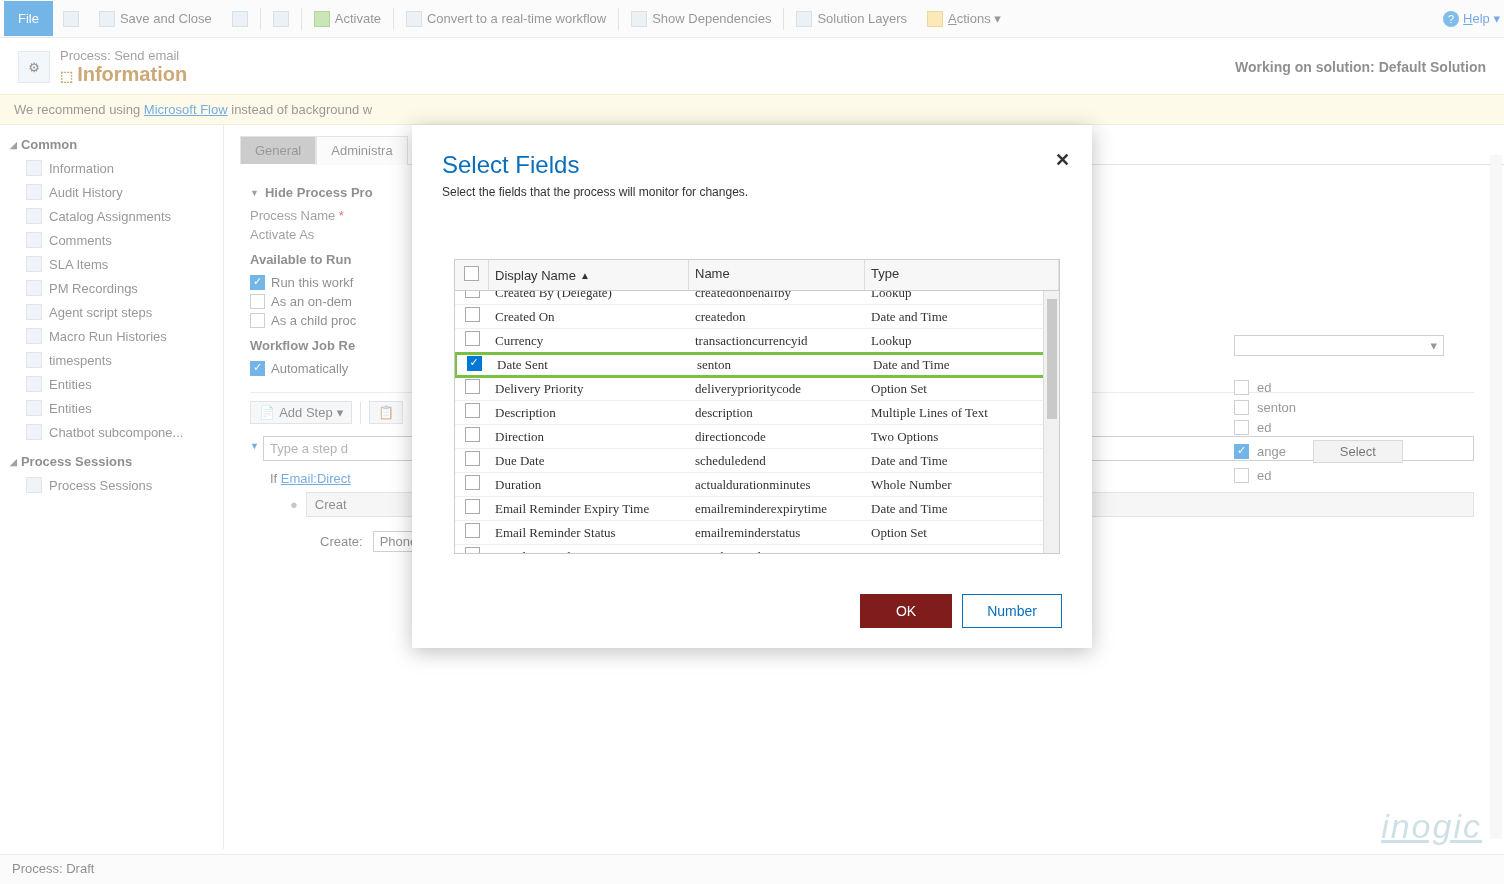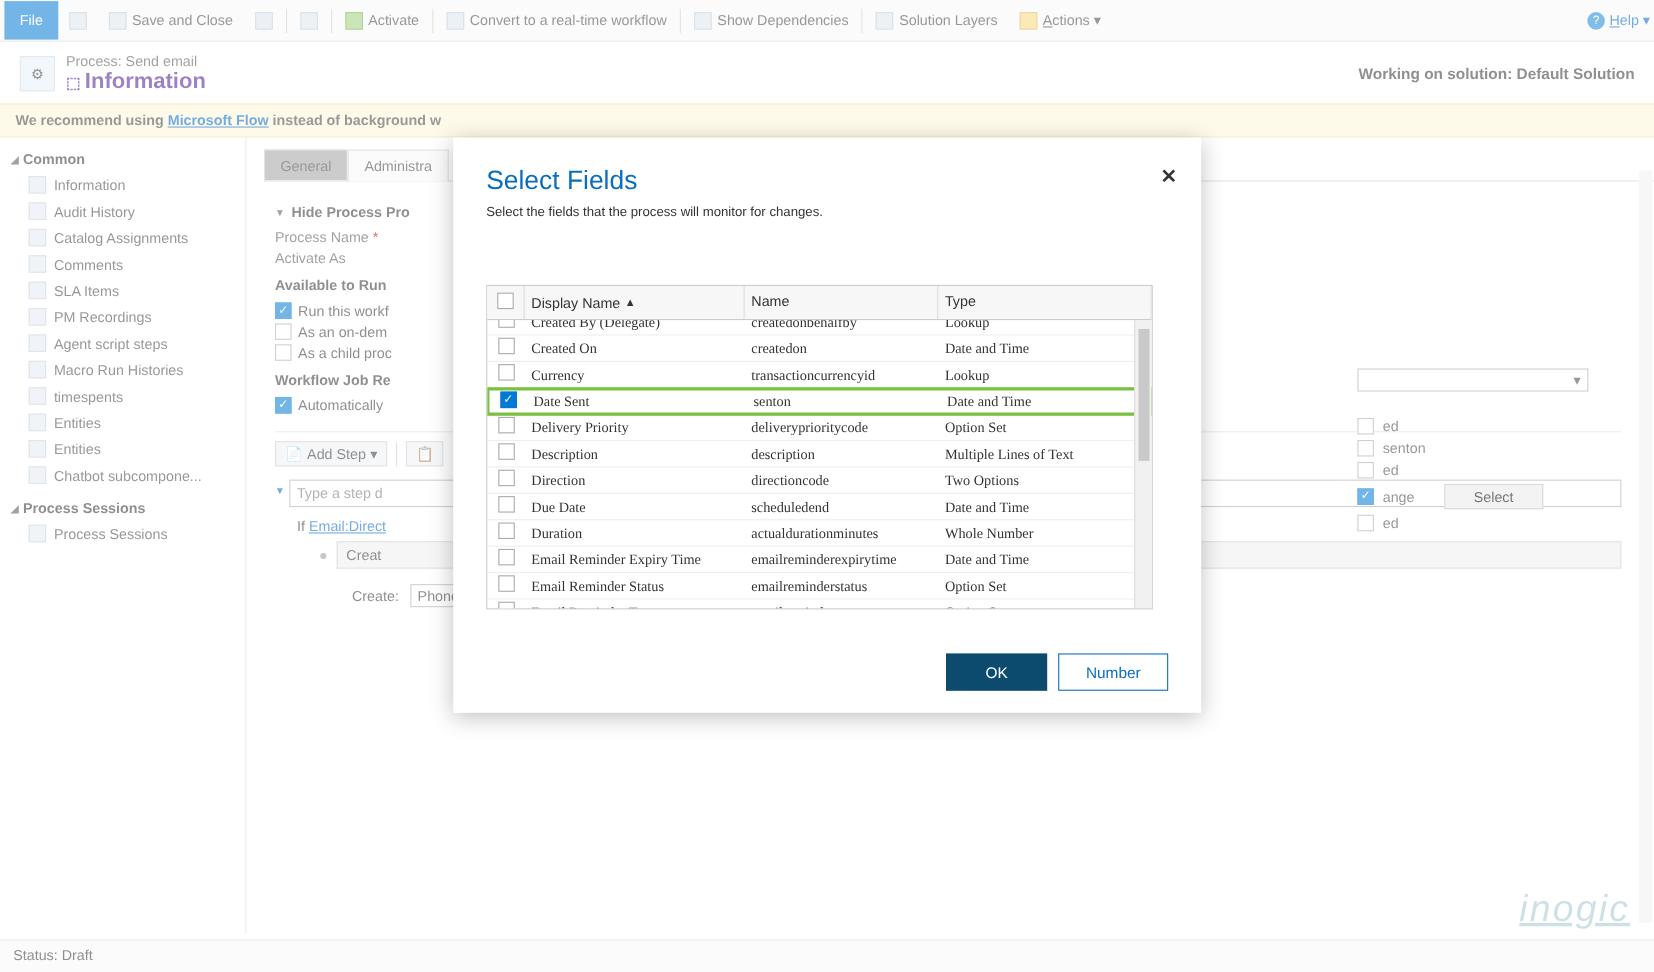--- a/index.html
+++ b/index.html
@@ -5,23 +5,23 @@
 * { box-sizing: border-box; margin: 0; padding: 0; }
 body { font-family: "Segoe UI", Arial, sans-serif; font-size: 13px; color: #333; background: #fff; width: 1504px; height: 884px; overflow: hidden; position: relative; }
 .toolbar { height: 38px; background: #f7f7f7; border-bottom: 1px solid #ddd; display: flex; align-items: center; padding: 0 4px; }
 .toolbar .file-btn { background: #0078d4; color: #fff; padding: 10px 14px; font-size: 13px; }
 .toolbar-item { display: flex; align-items: center; gap: 5px; padding: 0 10px; color: #444; cursor: pointer; }
 .toolbar-sep { width: 1px; height: 22px; background: #ccc; margin: 0 2px; }
 .toolbar .right { margin-left: auto; display: flex; align-items: center; gap: 4px; color: #0066cc; }
 .header { display: flex; align-items: center; padding: 10px 18px 8px 18px; }
 .header .icon-big { width: 32px; height: 32px; background: #e8f0f8; border: 1px solid #c9d8e6; margin-right: 10px; display:flex;align-items:center;justify-content:center;}
 .header .title-small { font-size: 13px; color: #555; }
-.header .title-big { font-size: 20px; color: #4c1d95; font-weight: 600; }
+.header .title-big { font-size: 20px; color: #a16207; font-weight: 600; }
 .header .solution { margin-left: auto; font-size: 14px; color: #333; font-weight: 600; }
-.banner { background: #fdf6d7; border-top: 1px solid #e9e0aa; border-bottom: 1px solid #e9e0aa; padding: 7px 14px; font-size: 13px; color: #444; font-weight: bold; }
+.banner { background: #fdf6d7; border-top: 1px solid #e9e0aa; border-bottom: 1px solid #e9e0aa; padding: 7px 14px; font-size: 13px; color: #444; }
 .banner a { color: #0066cc; text-decoration: underline; }
 .main { display: flex; height: calc(100% - 38px - 58px - 32px - 32px); }
 .sidebar { width: 224px; border-right: 1px solid #ddd; padding: 8px 4px; font-size: 13px; color: #444; }
 .sidebar .nav-header { font-weight: 600; color: #333; padding: 4px 6px; display:flex; align-items:center; gap:4px;}
 .sidebar .nav-item { display: flex; align-items: center; gap: 7px; padding: 4px 6px 4px 22px; cursor: pointer; }
 .sidebar .nav-item .nicon { width: 16px; height: 16px; background: #e4eaf0; border: 1px solid #c7d0da; display:inline-block;}
 .content { flex: 1; position: relative; padding: 0 0 0 0; }
 .tabs { display: flex; border-bottom: 1px solid #ccc; margin: 10px 0 0 16px;}
 .tabs .tab { padding: 6px 14px; background: #f7f7f7; border: 1px solid #ccc; border-bottom: none; margin-right: 0; font-size: 13px; color: #444; position:relative; top:1px;}
 .tabs .tab.active { background: #a3a3a3; border-bottom: 1px solid #fff; }
@@ -48,38 +48,38 @@
 .create-row { display:flex; align-items:center; gap:10px; margin:12px 0 0 70px;}
 .status-bar { position:absolute; bottom:0; left:0; right:0; height:30px; background:#f7f7f7; border-top:1px solid #ddd; padding:6px 12px; font-size:13px; color:#333;}
 .watermark { position:absolute; right:22px; bottom:38px; font-size:34px; color:#006080; opacity:0.35; font-style:italic; letter-spacing:2px; pointer-events:none;text-decoration:underline;}
 
 
 .overlay { position:absolute; inset:0; background:rgba(255,255,255,0.45); display:flex; align-items:flex-start; justify-content:center; padding-top:125px; }
 .modal { width: 680px; background:#fff; box-shadow: 0 4px 20px rgba(0,0,0,0.25); padding: 26px 30px 20px 30px; position:relative;}
 .modal h2 { font-size: 24px; color:#0a6ebd; font-weight:400; margin-bottom:6px;}
 .modal .sub { font-size:12px; color:#333; margin-bottom:60px;}
 .modal .close-x { position:absolute; right:22px; top:24px; font-size:18px; color:#333; cursor:pointer; font-weight:bold;}
-.grid-wrap { border:1px solid #ccc; width:606px; margin-left:0;}
+.grid-wrap { border:1px solid #ccc; width:606px; margin-left:12px;}
 .grid-head { display:flex; background:#f7f7f7; border-bottom:1px solid #ccc; font-size:13px; color:#333;}
 .grid-head .hc { padding:6px 6px; border-right:1px solid #ddd;}
 .hc-chk { width:34px; text-align:center;}
 .hc-disp { width:200px; display:flex; align-items:center; gap:4px;}
 .hc-name { width:176px;}
 .hc-type { flex:1;}
 .grid-body { height: 262px; overflow:hidden; position:relative;font-family:Liberation Serif, serif;}
 .grid-row { display:flex; align-items:center; font-size:13px; color:#333; border-bottom:1px solid #eee; height:24px;}
 .grid-row.hl { border:3px solid #7ac142; background:#fff; height:26px; margin:-1px;}
 .gc-chk { width:34px; text-align:center;}
 .gc-disp { width:200px; padding-left:6px;}
 .gc-name { width:176px; padding-left:6px;}
 .gc-type { flex:1; padding-left:6px;}
 .grid-scroll { position:absolute; right:0; top:0; bottom:0; width:16px; background:#f1f1f1; border-left:1px solid #ddd;}
 .grid-thumb { position:absolute; right:2px; top:8px; width:10px; height:120px; background:#c9c9c9;}
 .modal-buttons { display:flex; justify-content:flex-end; gap:10px; margin-top:40px;}
-.btn-ok { background:#0c4a6e; color:#fff; border:none; padding:8px 36px; font-size:14px;}
+.btn-ok { background:#7f1d1d; color:#fff; border:none; padding:8px 36px; font-size:14px;}
 .btn-cancel { background:#fff; color:#0a6ebd; border:1px solid #0a6ebd; padding:8px 24px; font-size:14px;}
 .tri { font-size:9px; color:#555;}
 .sort-a { font-size:10px;}
 .ticon { width:16px; height:16px; display:inline-block; background:#dde6ee; border:1px solid #bac9d6;}
 </style>
 </head>
 <body>
 
 <div class="toolbar">
   <div class="file-btn">File</div>
@@ -288,21 +288,21 @@
         </div>
       <div class="row"><span class="checkbox checked"></span><span>ange</span>&nbsp;&nbsp;&nbsp;<button class="select-btn">Select</button></div>
       <div class="row">
           <span class="checkbox"></span>
           <span>ed</span>
         </div>
     </div>
   </div>
 </div>
 
-<div class="status-bar"><span>Status: Draft</span></div>
+<div class="status-bar"><span>Process: Draft</span></div>
 <div class="watermark">inogic</div>
 
 <div class="overlay">
   <div class="modal">
     <div class-name="close" class="close-x">✕</div>
     <h2>Select Fields</h2>
     <div class="sub">Select the fields that the process will monitor for changes.</div>
     <div class="grid-wrap">
       <div class="grid-head">
         <div class="hc hc-chk"><span class="checkbox"></span></div>

